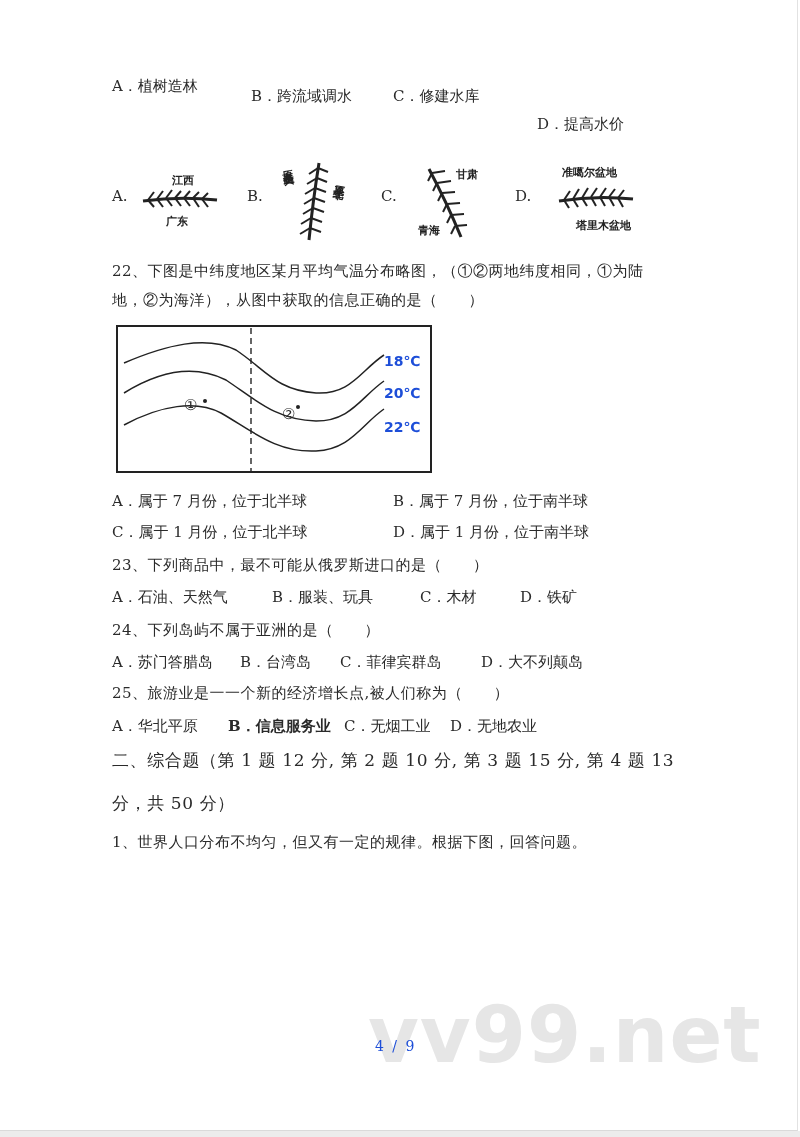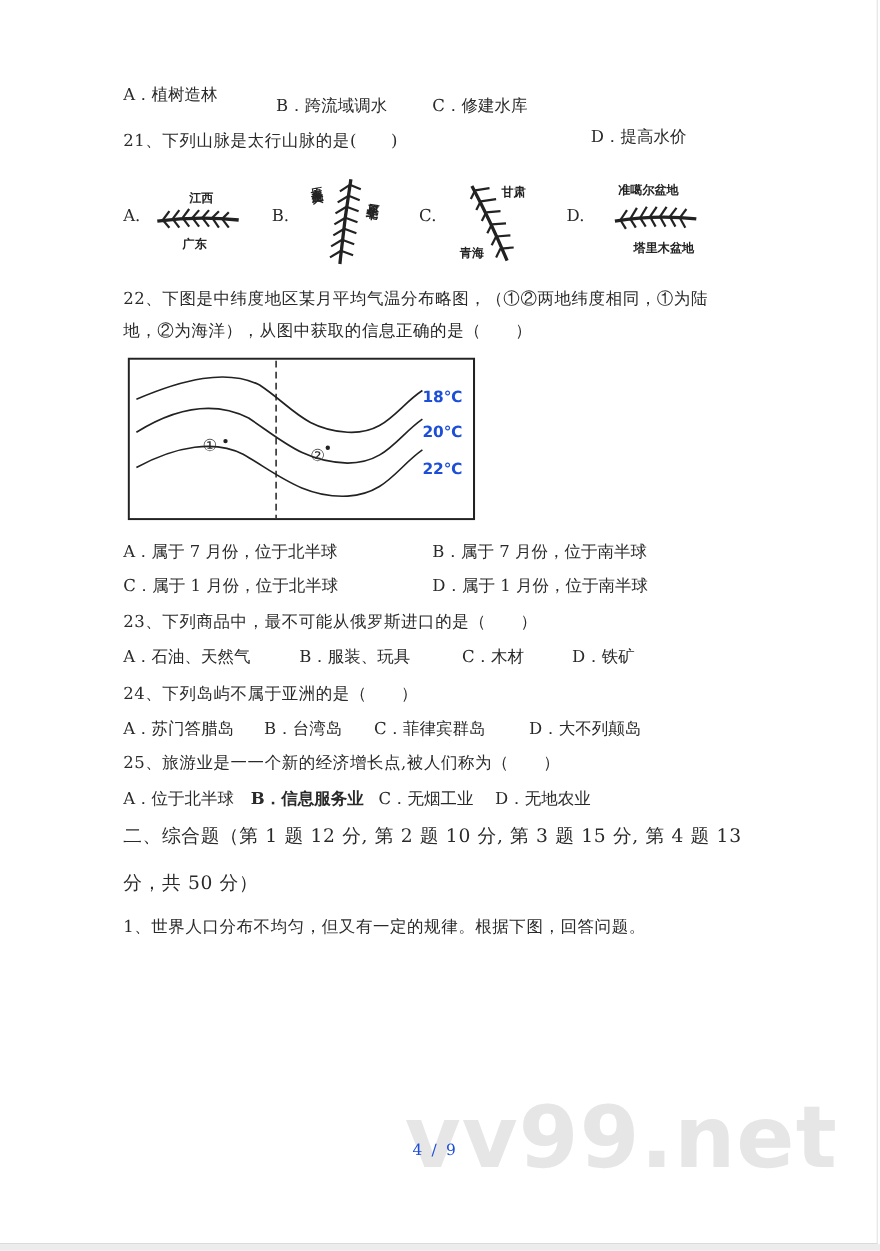--- a/index.html
+++ b/index.html
@@ -53,21 +53,20 @@
 </head>
 <body>
 
 <div class="page">
 
   <div class="opt" style="left:112px; top:76px;">A．植树造林</div>
   <div class="opt" style="left:251px; top:86px;">B．跨流域调水</div>
   <div class="opt" style="left:393px; top:86px;">C．修建水库</div>
   <div class="opt" style="left:537px; top:86px;margin-top:28px;">D．提高水价</div>
 
-  <div class="line" style="top:118px;">21、下列山脉是太行山脉的是(　　)</div>
 
   <div class="mtn-row">
 
     <div class="mtn-letter" style="left:112px;">A.</div>
     <span class="mtn-label" style="left:172px; top:18px;">江西</span>
     <svg class="mtn-svg" style="left:140px; top:33px;" width="80" height="22" viewBox="0 0 80 22">
       <path d="M3 13 Q40 8 77 12" stroke="#222" stroke-width="3" fill="none"></path>
       <g stroke="#222" stroke-width="2" fill="none">
         <path d="M8 12 L14 4"></path>
           <path d="M8 12 L14 19"></path>
@@ -186,21 +185,21 @@
   <div class="opt" style="left:420px; top:587px;">C．木材</div>
   <div class="opt" style="left:520px; top:587px;">D．铁矿</div>
 
   <div class="line" style="top:620px;">24、下列岛屿不属于亚洲的是（　　）</div>
   <div class="opt" style="left:112px; top:652px;">A．苏门答腊岛</div>
   <div class="opt" style="left:240px; top:652px;">B．台湾岛</div>
   <div class="opt" style="left:340px; top:652px;">C．菲律宾群岛</div>
   <div class="opt" style="left:481px; top:652px;">D．大不列颠岛</div>
 
   <div class="line" style="top:683px;">25、旅游业是一一个新的经济增长点,被人们称为（　　）</div>
-  <div class="opt" style="left:112px; top:716px;">A．位于北半球</div>
+  <div class="opt" style="left:112px; top:716px;">A．华北平原</div>
   <div class="opt" style="left:228px; top:716px;font-weight:bold;">B．信息服务业</div>
   <div class="opt" style="left:344px; top:716px;">C．无烟工业</div>
   <div class="opt" style="left:450px; top:716px;">D．无地农业</div>
 
   <div class="line section-title" style="top:750px;">二、综合题（第 1 题 12 分, 第 2 题 10 分, 第 3 题 15 分, 第 4 题 13</div>
   <div class="line section-title" style="top:793px;">分，共 50 分）</div>
   <div class="line" style="top:832px;">1、世界人口分布不均匀，但又有一定的规律。根据下图，回答问题。</div>
 
   <div class="watermark">vv99.net</div>
   <div class="page-num">4 / 9</div>

